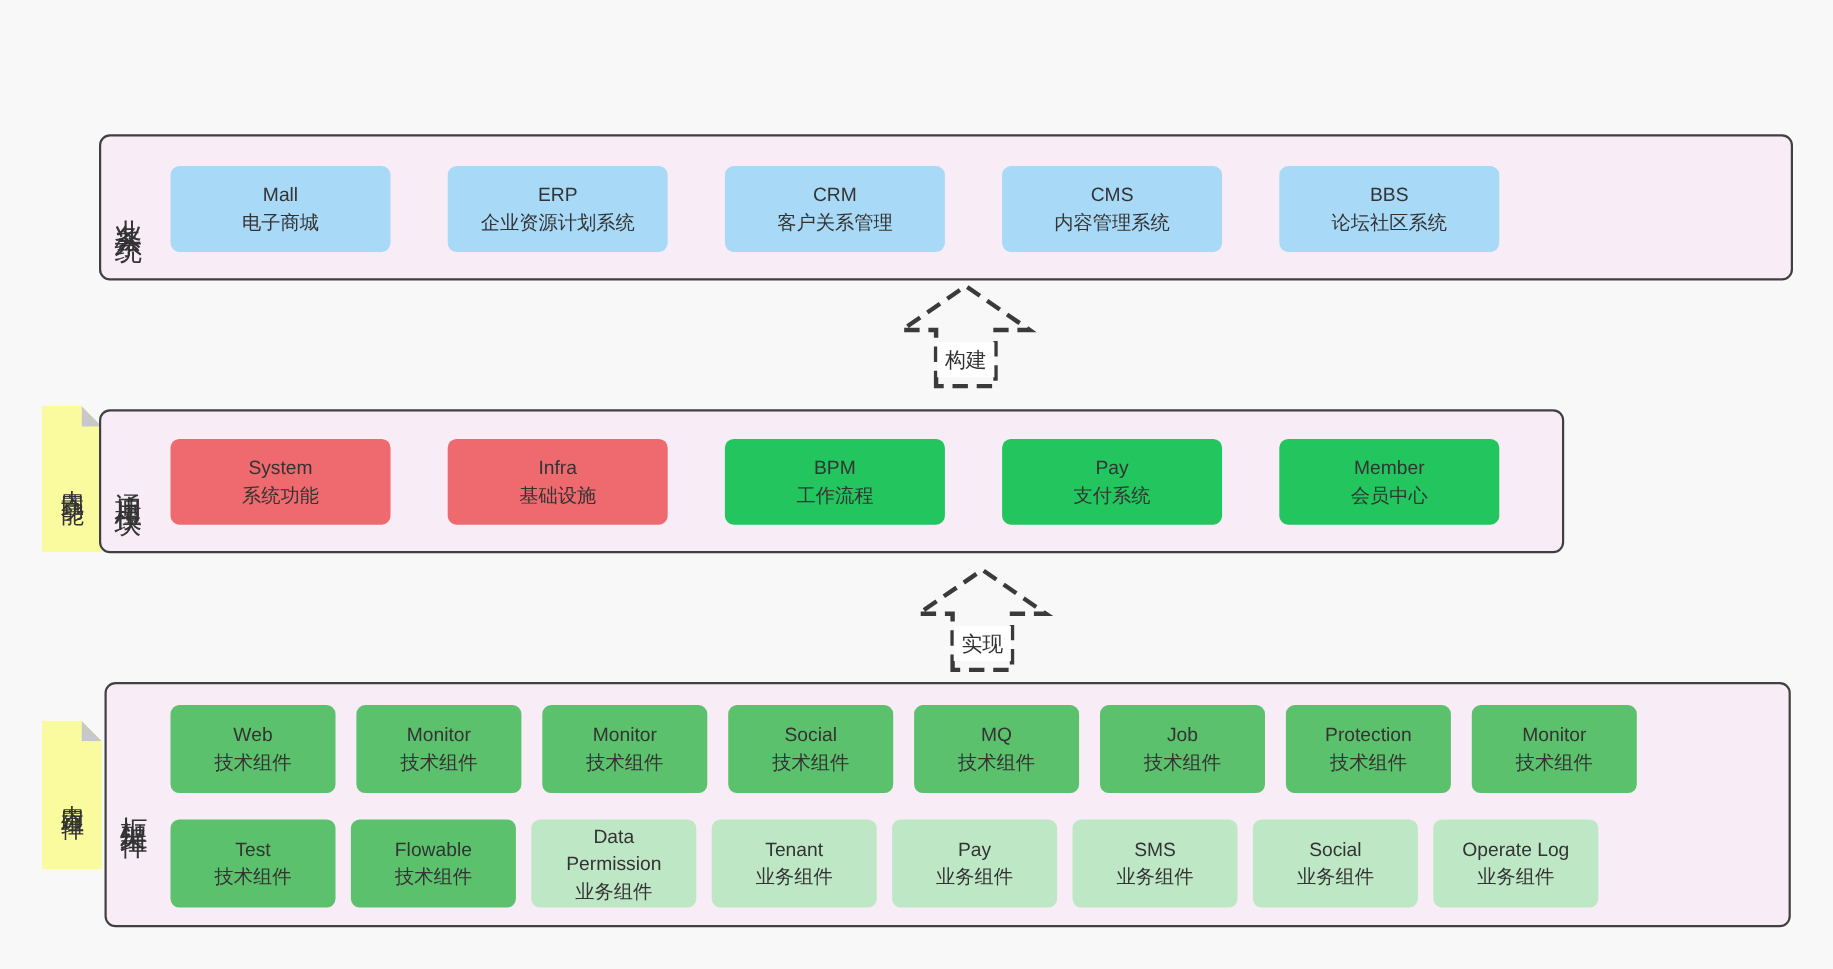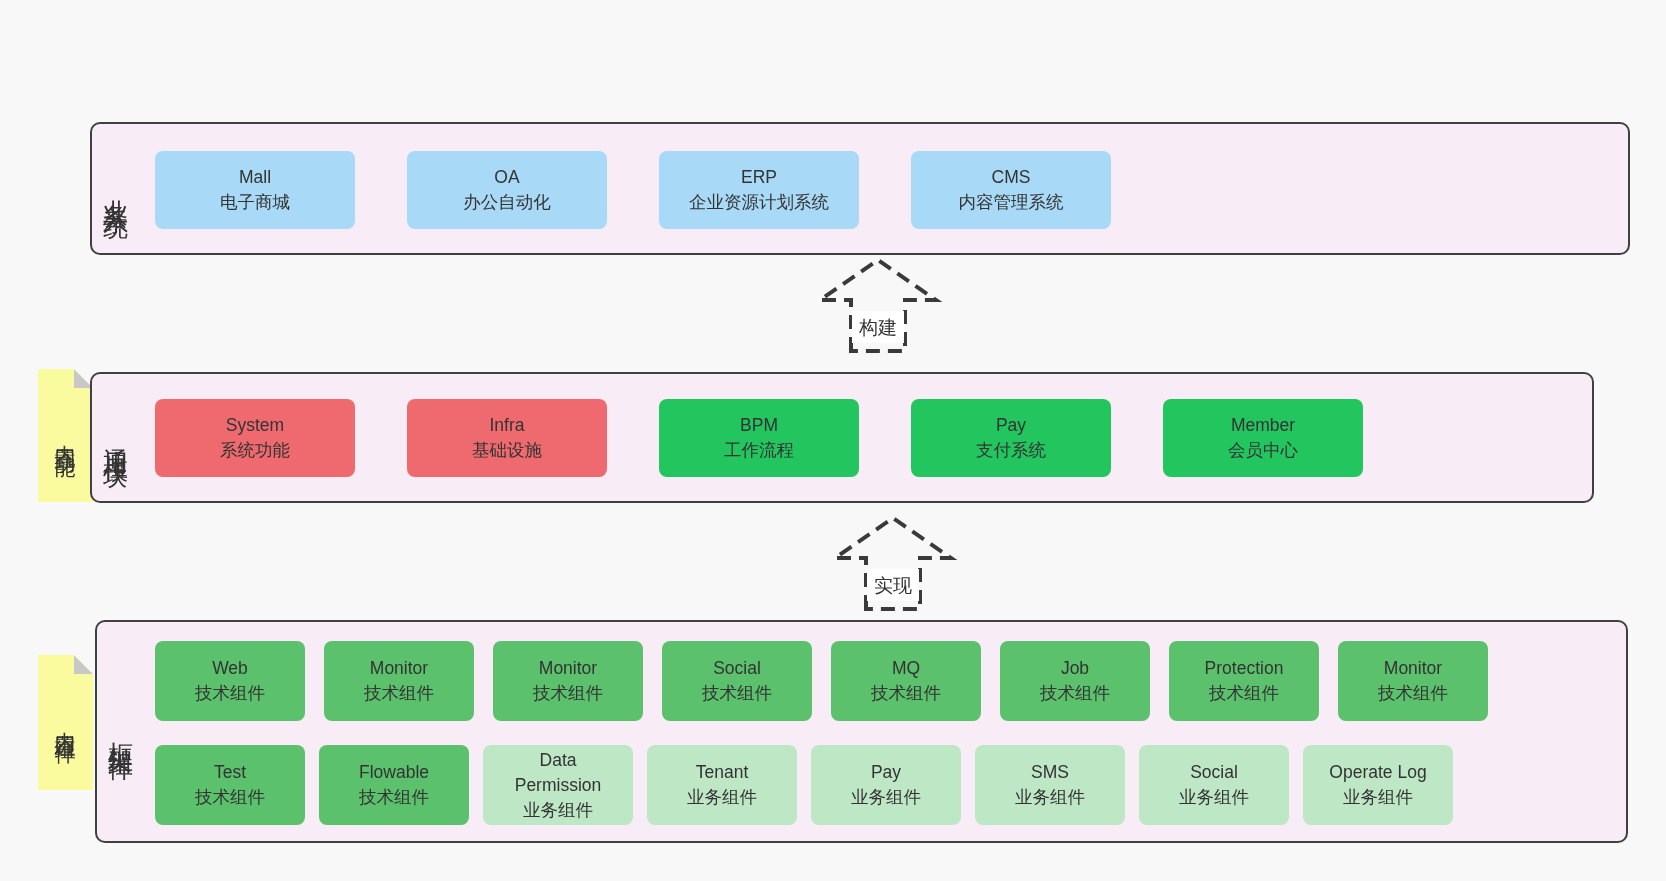--- a/index.html
+++ b/index.html
@@ -2,21 +2,21 @@
 <html><head>
 <meta charset="utf-8">
 <style>
   html,body{margin:0;padding:0;background:#f8f8f8;}
   #canvas{position:relative;width:1666px;height:881px;background:#f8f8f8;overflow:hidden;
           font-family:"Liberation Sans","DejaVu Sans",sans-serif;color:#333;}
 
   .panel{position:absolute;background:#f8edf6;border:2px solid #404040;border-radius:10px;
          box-sizing:border-box;z-index:1;}
   #p-business{left:90px;top:122px;width:1540px;height:133px;}
-  #p-modules{left:90px;top:372px;width:1504px;height:131px;}
+  #p-modules{left:90px;top:372px;width:1332px;height:131px;}
   #p-components{left:95px;top:620px;width:1533px;height:223px;}
 
   .vlabel{position:absolute;left:11px;top:50%;transform:translateY(-50%);
           writing-mode:vertical-rl;text-orientation:upright;
           font-size:25px;letter-spacing:5px;line-height:1;color:#333;}
 
   .row{position:absolute;display:flex;}
   #p-business .row{left:63px;top:27px;gap:52px;}
   #p-modules .row{left:63px;top:25px;gap:52px;}
   #p-components .row1{left:58px;top:19px;gap:19px;}
@@ -56,30 +56,34 @@
 <div id="canvas">
 
   <div class="panel" id="p-business">
     <div class="vlabel">业务系统</div>
     <div class="row">
       <div class="box w200 blue">
         <span class="en">Mall</span>
         <span class="zh">电子商城</span>
       </div>
       <div class="box w200 blue">
-        <span class="en">OA</span>
-        <span class="zh">办公自动化</span>
-      </div>
-      <div class="box w200 blue">
         <span class="en">ERP</span>
         <span class="zh">企业资源计划系统</span>
       </div>
       <div class="box w200 blue">
+        <span class="en">CRM</span>
+        <span class="zh">客户关系管理</span>
+      </div>
+      <div class="box w200 blue">
         <span class="en">CMS</span>
         <span class="zh">内容管理系统</span>
+      </div>
+      <div class="box w200 blue">
+        <span class="en">BBS</span>
+        <span class="zh">论坛社区系统</span>
       </div>
     </div>
   </div>
 
   <svg class="arrow" id="arrow-build" width="140" height="95" viewBox="0 0 140 95">
     <path class="arrow-line" d="M43,94 L43,43 L12,43 L70,3 L128,43 L97,43 L97,94 Z"></path>
     <rect class="arrow-label-bg" x="44" y="54" width="52" height="32"></rect>
     <text class="arrow-label" x="70" y="77">构建</text>
   </svg>
 

